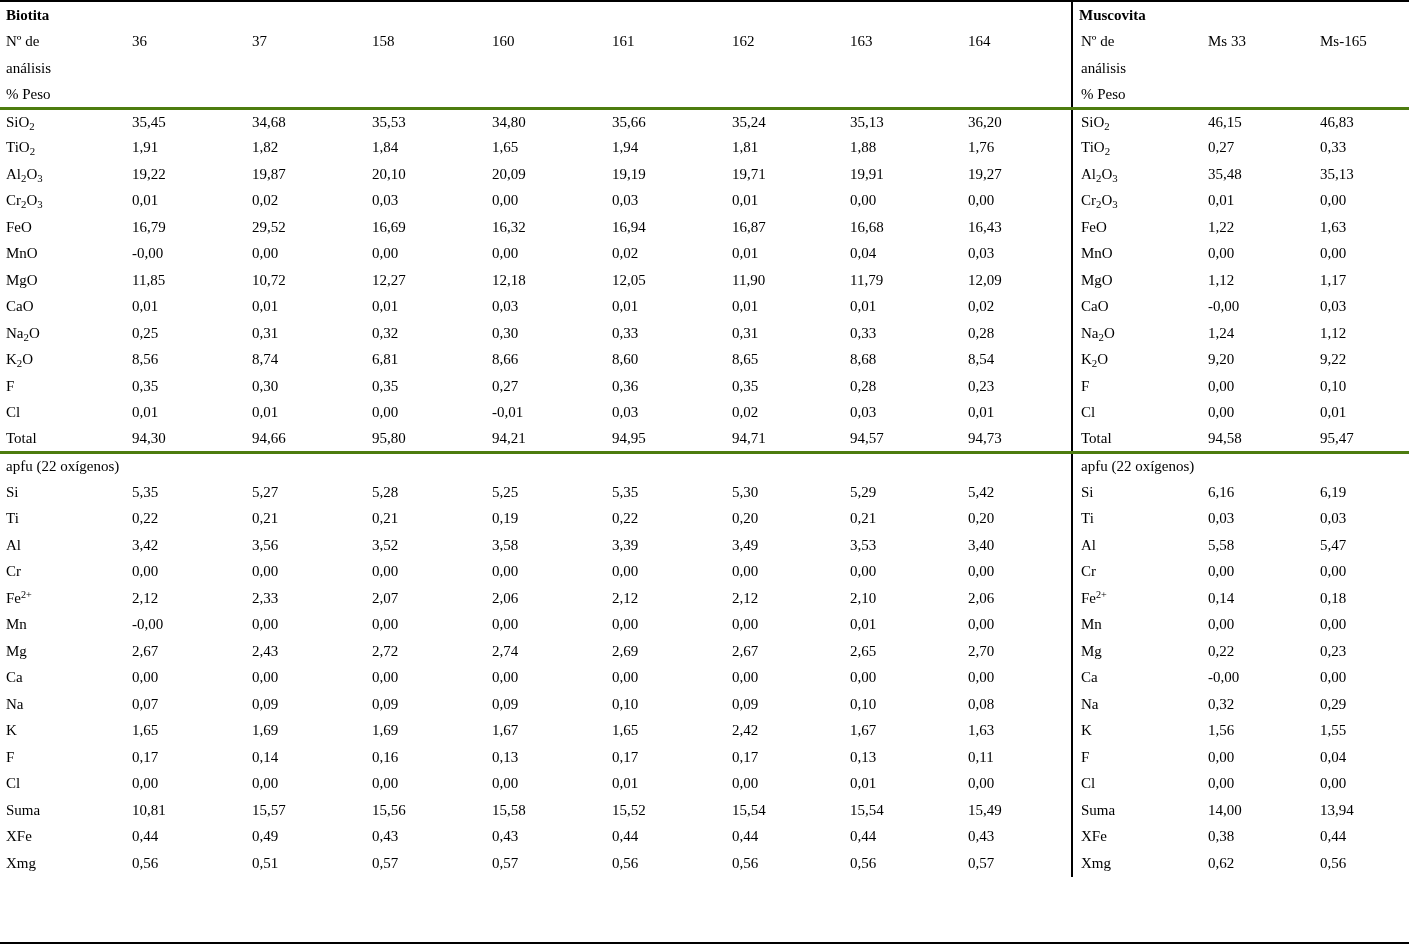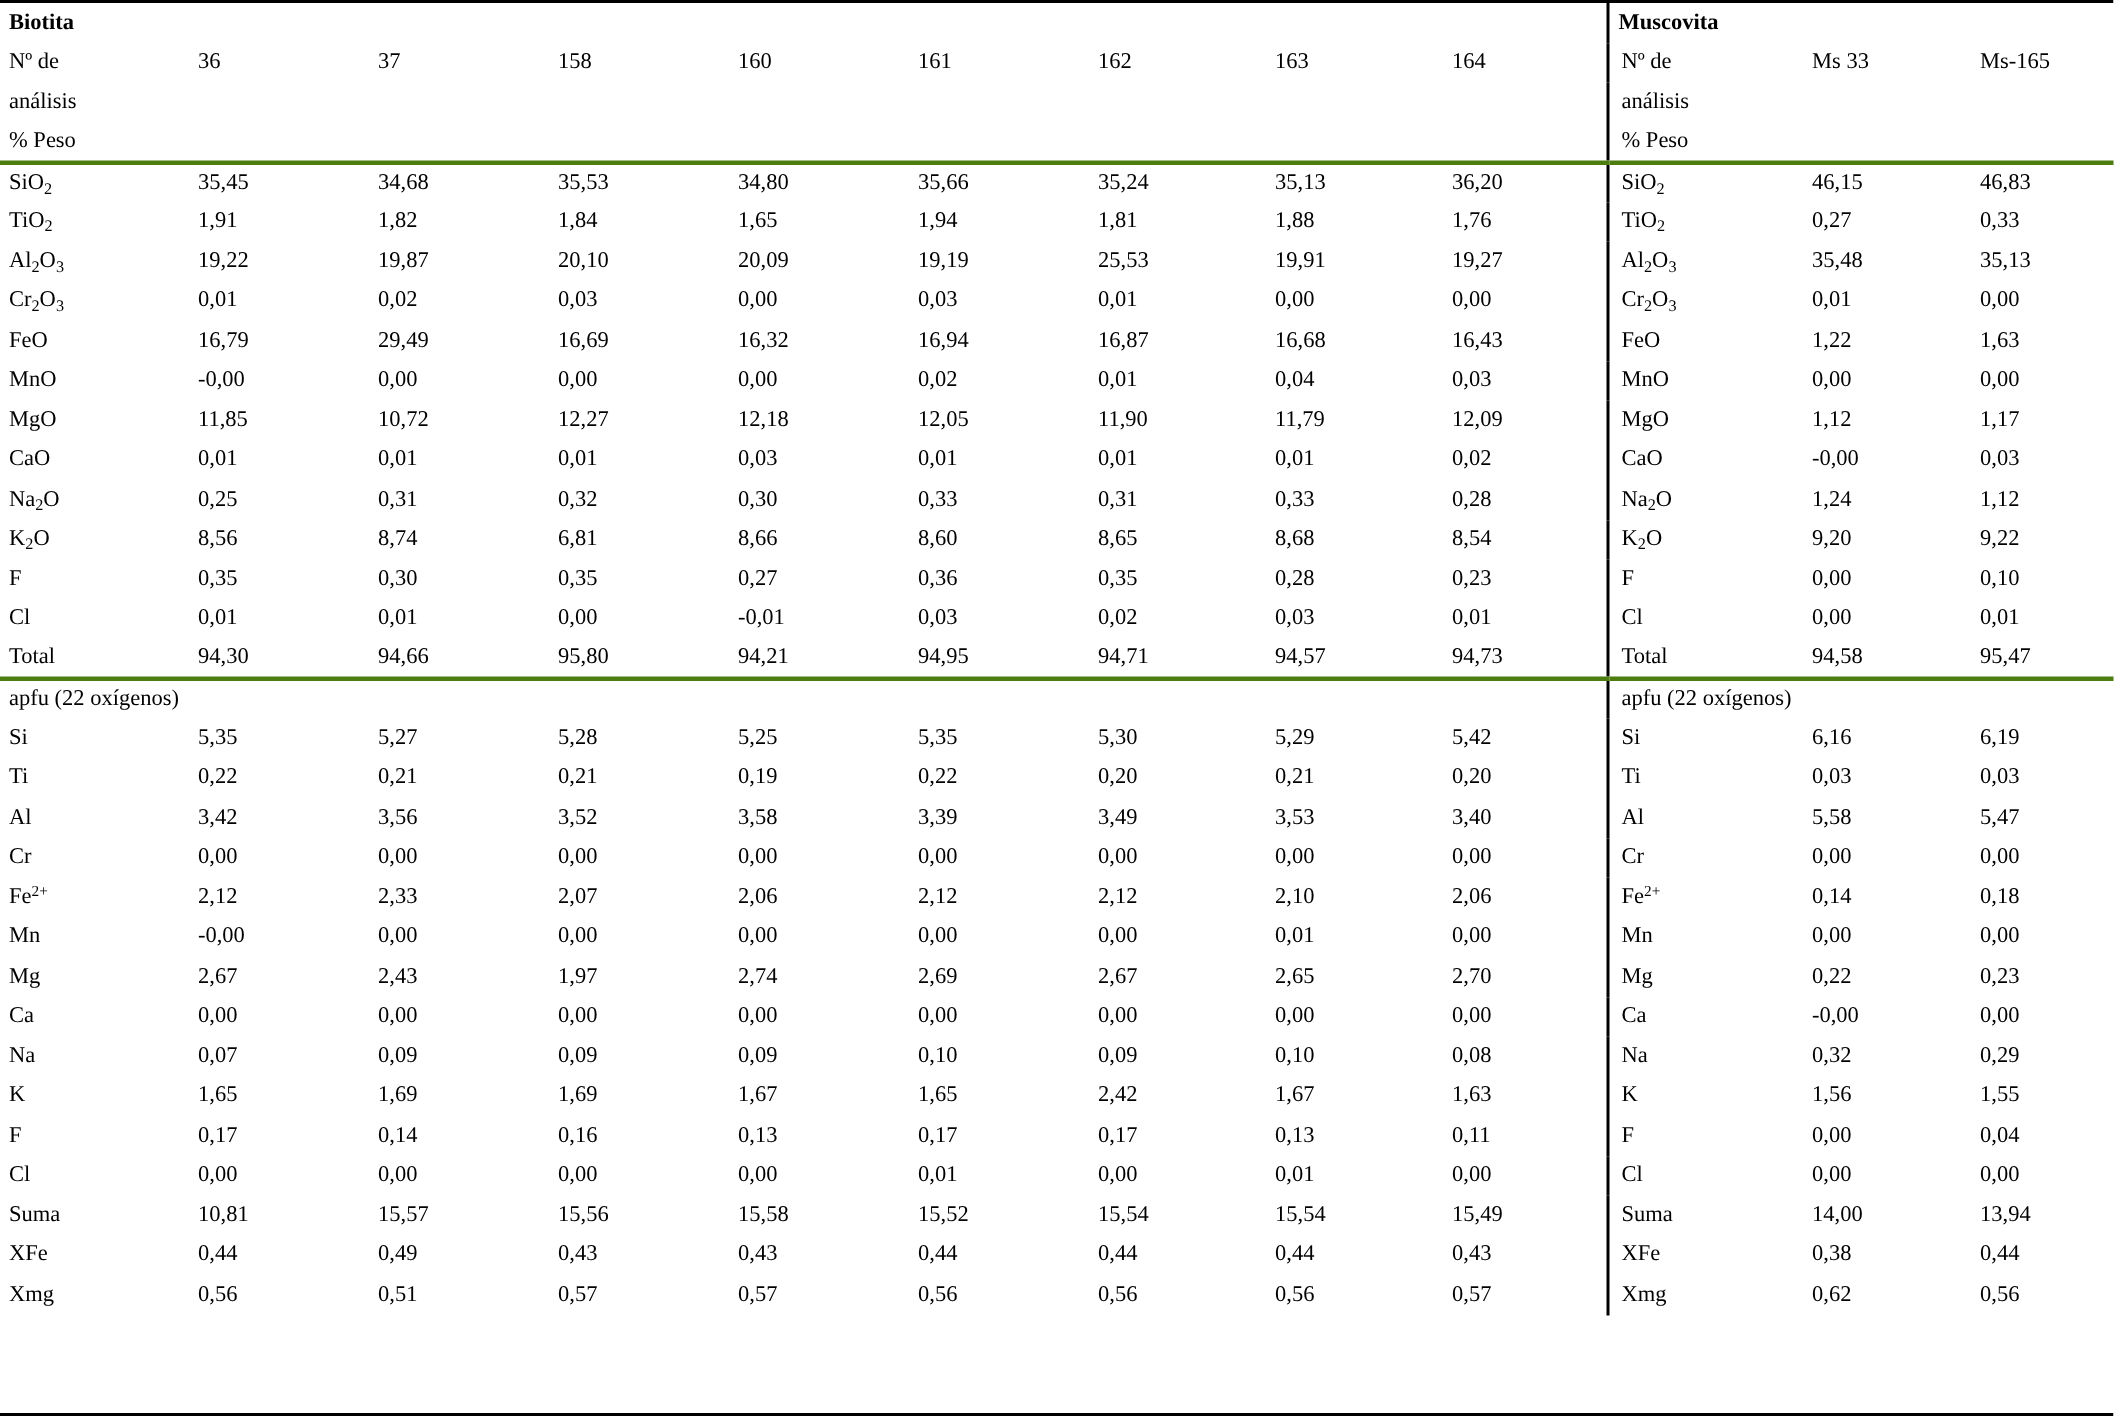--- a/index.html
+++ b/index.html
@@ -157,21 +157,21 @@
           <td class="c-rnum">0,27</td>
           <td class="c-rnum">0,33</td>
         </tr>
         <tr>
           <td class="c-label">Al<sub>2</sub>O<sub>3</sub></td>
           <td class="c-num">19,22</td>
           <td class="c-num">19,87</td>
           <td class="c-num">20,10</td>
           <td class="c-num">20,09</td>
           <td class="c-num">19,19</td>
-          <td class="c-num">25,53</td>
+          <td class="c-num">19,71</td>
           <td class="c-num">19,91</td>
           <td class="c-num">19,27</td>
           <td class="c-rlabel divider">Al<sub>2</sub>O<sub>3</sub></td>
           <td class="c-rnum">35,48</td>
           <td class="c-rnum">35,13</td>
         </tr>
         <tr>
           <td class="c-label">Cr<sub>2</sub>O<sub>3</sub></td>
           <td class="c-num">0,01</td>
           <td class="c-num">0,02</td>
@@ -181,21 +181,21 @@
           <td class="c-num">0,01</td>
           <td class="c-num">0,00</td>
           <td class="c-num">0,00</td>
           <td class="c-rlabel divider">Cr<sub>2</sub>O<sub>3</sub></td>
           <td class="c-rnum">0,01</td>
           <td class="c-rnum">0,00</td>
         </tr>
         <tr>
           <td class="c-label">FeO</td>
           <td class="c-num">16,79</td>
-          <td class="c-num">29,49</td>
+          <td class="c-num">29,52</td>
           <td class="c-num">16,69</td>
           <td class="c-num">16,32</td>
           <td class="c-num">16,94</td>
           <td class="c-num">16,87</td>
           <td class="c-num">16,68</td>
           <td class="c-num">16,43</td>
           <td class="c-rlabel divider">FeO</td>
           <td class="c-rnum">1,22</td>
           <td class="c-rnum">1,63</td>
         </tr>
@@ -399,21 +399,21 @@
           <td class="c-num">0,01</td>
           <td class="c-num">0,00</td>
           <td class="c-rlabel divider">Mn</td>
           <td class="c-rnum">0,00</td>
           <td class="c-rnum">0,00</td>
         </tr>
         <tr>
           <td class="c-label">Mg</td>
           <td class="c-num">2,67</td>
           <td class="c-num">2,43</td>
-          <td class="c-num">1,97</td>
+          <td class="c-num">2,72</td>
           <td class="c-num">2,74</td>
           <td class="c-num">2,69</td>
           <td class="c-num">2,67</td>
           <td class="c-num">2,65</td>
           <td class="c-num">2,70</td>
           <td class="c-rlabel divider">Mg</td>
           <td class="c-rnum">0,22</td>
           <td class="c-rnum">0,23</td>
         </tr>
         <tr>

